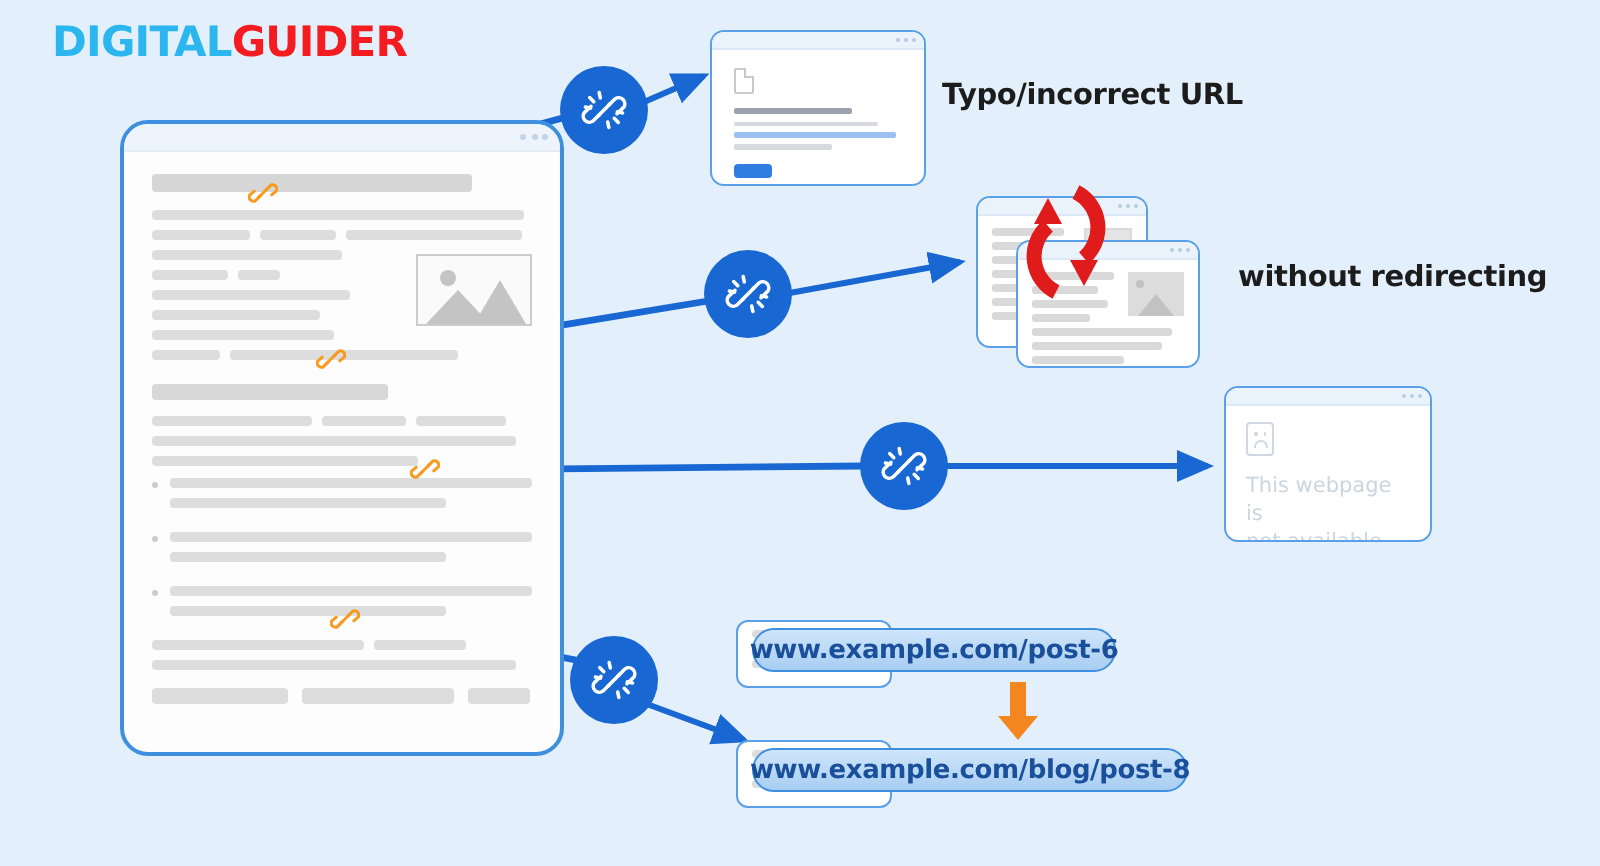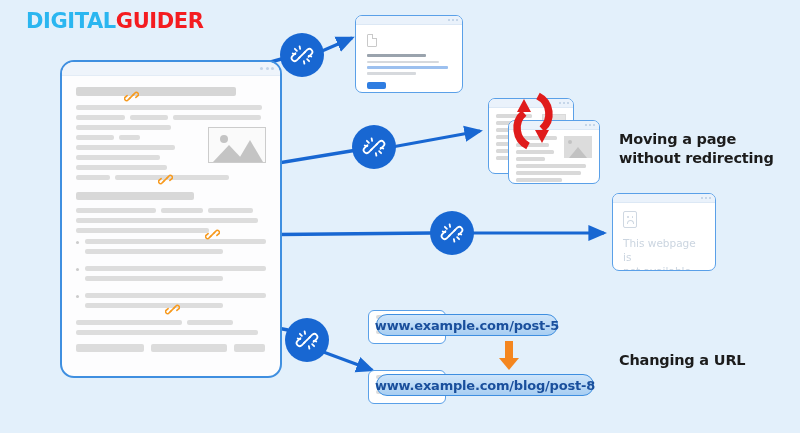--- a/index.html
+++ b/index.html
@@ -306,20 +306,21 @@
     </div>
     <div class="bcont">
       <div class="docicon"></div>
       <div class="el t"></div>
       <div class="el g" style="width:86%"></div>
       <div class="el bl" style="width:96%"></div>
       <div class="el g" style="width:58%"></div>
       <div class="minibtn"></div>
     </div>
   </div>
+  <div class="cap" style="left:471px; top:39px;">Typo/incorrect URL</div>
 
   <div class="bcard" id="mv-back">
     <div class="bbar">
       <i></i>
       <i></i>
       <i></i>
     </div>
     <div class="bcont">
       <div class="thumb2"></div>
       <div class="gl" style="width:52%"></div>
@@ -348,21 +349,20 @@
       <div class="gl" style="width:60%"></div>
     </div>
   </div>
   <svg id="redirect-arrows" viewBox="0 0 78 78">
     <path d="M44 14 a20 20 0 0 1 4 33" fill="none" stroke="#e01b1b" stroke-width="7.5" stroke-linecap="butt"></path>
     <path d="M41 48 L55 48 L48 61 z" fill="#e01b1b"></path>
     <path d="M34 64 a20 20 0 0 1-4 -33" fill="none" stroke="#e01b1b" stroke-width="7.5" stroke-linecap="butt"></path>
     <path d="M37 30 L23 30 L30 17 z" fill="#e01b1b"></path>
   </svg>
   <div class="cap" style="left:619px; top:130px;">
-    <div>Moving a page</div>
     <div>without redirecting</div>
   </div>
 
   <div class="bcard" id="del-card">
     <div class="bbar">
       <i></i>
       <i></i>
       <i></i>
     </div>
     <div class="bcont">
@@ -377,31 +377,30 @@
       </div>
     </div>
   </div>
 
   <div class="pillwrap" style="left:368px; top:310px;">
     <div class="pill-card" style="left:0; top:0; width:78px; height:34px;">
       <div class="pl" style="width:52%"></div>
       <div class="pl" style="width:78%"></div>
       <div class="pl" style="width:66%"></div>
     </div>
-    <div class="pill" style="left:8px; top:4px; width:182px; height:22px;">www.example.com/post-5</div>
+    <div class="pill" style="left:8px; top:4px; width:182px; height:22px;">www.example.com/post-6</div>
 
     <div class="pill-card" style="left:0; top:60px; width:78px; height:34px;">
       <div class="pl" style="width:52%"></div>
       <div class="pl" style="width:78%"></div>
       <div class="pl" style="width:66%"></div>
     </div>
     <div class="pill" style="left:8px; top:64px; width:218px; height:22px;">www.example.com/blog/post-8</div>
 
     <svg style="position:absolute; left:128px; top:31px; width:26px; height:30px;" viewBox="0 0 26 30">
       <rect x="9" y="0" width="8" height="19" fill="#f4861f"></rect>
       <path d="M3 17 L23 17 L13 29 z" fill="#f4861f"></path>
     </svg>
   </div>
   <div class="cap" style="left:619px; top:351px;">
-    <div>Changing a URL</div>
   </div>
 
 </div>
 
 </body></html>

